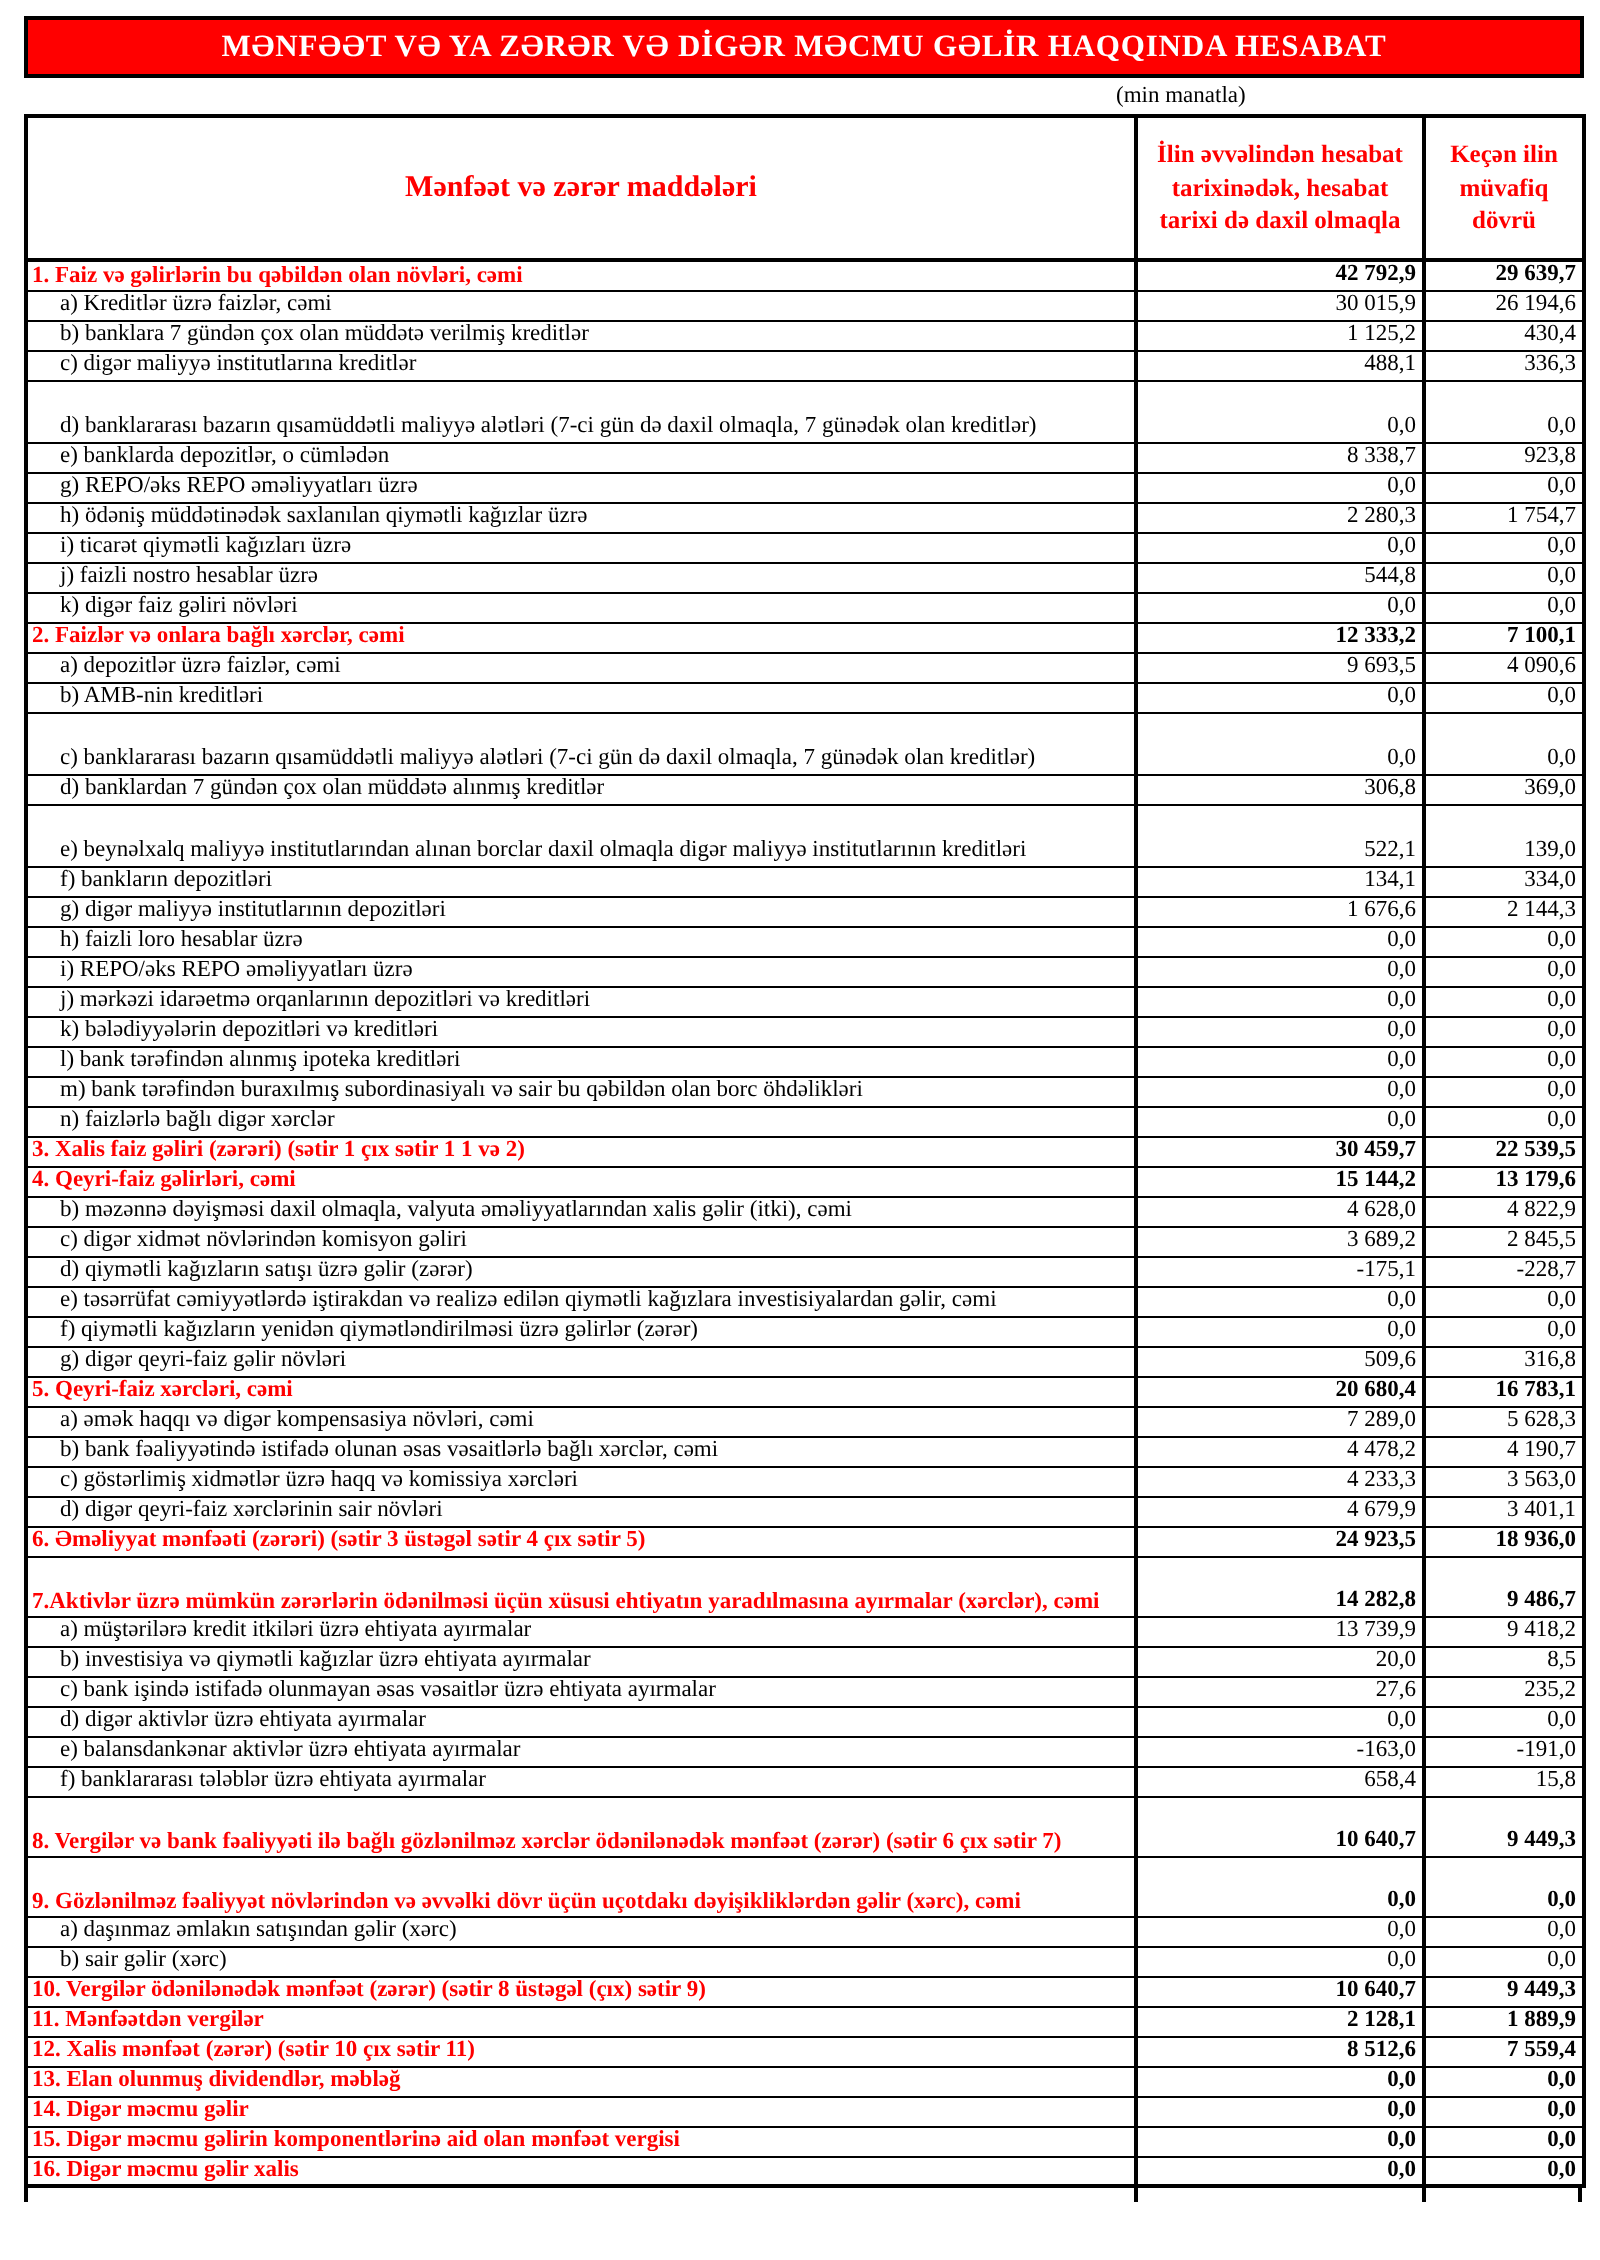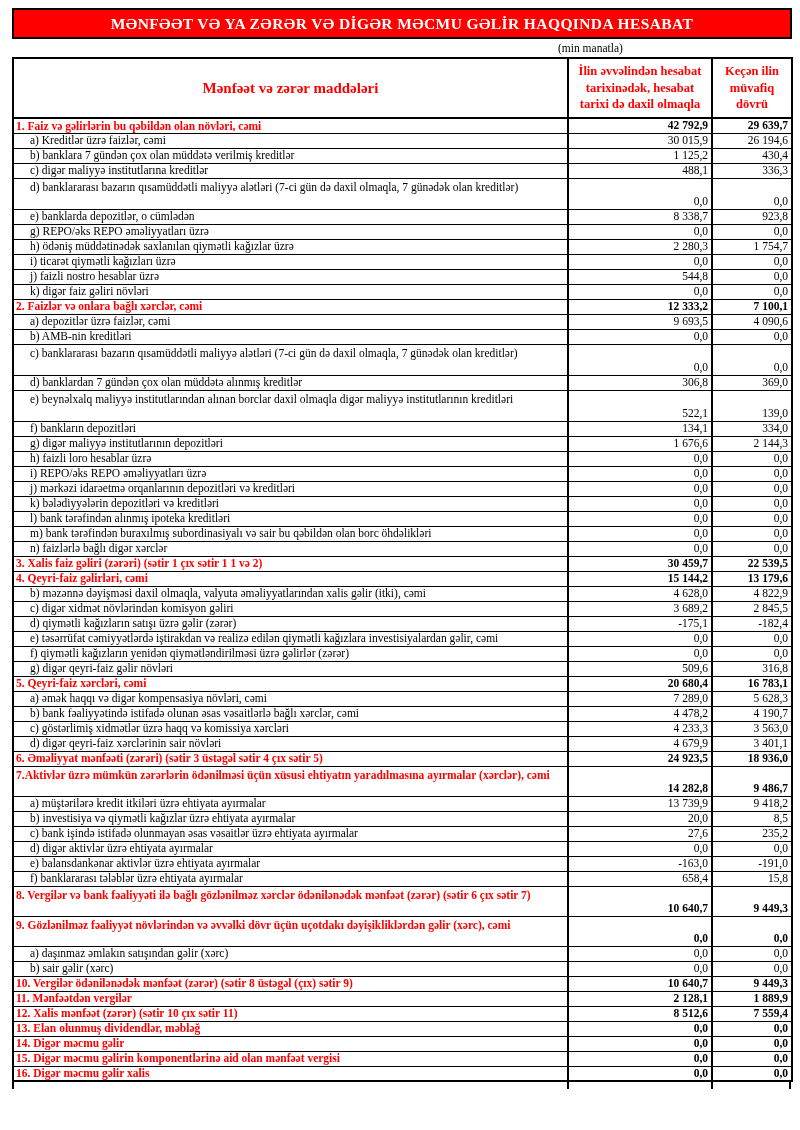--- a/index.html
+++ b/index.html
@@ -32,35 +32,35 @@
   col.c-cur { width:144px; }
   col.c-prev { width:80px; }
 
   th, td { border:1px solid #000; overflow:hidden; }
   th { border-bottom:2px solid #000; }
   td:first-child, th:first-child { border-right:2px solid #000; }
   td:nth-child(2), th:nth-child(2) { border-right:2px solid #000; }
 
   th.h-items {
     color:var(--red); font-weight:bold; font-size:15px; text-align:center;
-    height:60px; vertical-align:middle;
+    height:72px; vertical-align:middle;
   }
   th.h-col {
     color:var(--red); font-weight:bold; font-size:12.5px; 
     vertical-align:middle; line-height:1.35; padding:0 3px;
   }
 
   tr.r { height:15px; }
   tr.r.tall { height:31px; }
   tr.r.tall2 { height:30px; }
 
   td.lbl {
     font-size:11.5px; line-height:12.5px; padding:0 2px 0 2px; vertical-align:middle;
   }
-  tr.tall td.lbl, tr.tall2 td.lbl { vertical-align:top; padding-top:2px; }
+  tr.tall td.lbl, tr.tall2 td.lbl { vertical-align:top; padding-top:16px; }
   tr.sub td.lbl { padding-left:16px; color:#000; font-weight:normal; }
   tr.section td.lbl { color:var(--red); font-weight:bold; }
 
   td.num {
     font-size:11.5px; line-height:12.5px; text-align:right; padding:0 3px 1px 1px;
     vertical-align:middle; color:#000; font-weight:normal;
   }
   tr.tall td.num, tr.tall2 td.num { vertical-align:bottom; }
   tr.section td.num { font-weight:bold; }
 
@@ -241,21 +241,21 @@
           <td class="num">4 822,9</td>
         </tr>
         <tr class="r sub">
           <td class="lbl">c) digər xidmət növlərindən komisyon gəliri</td>
           <td class="num">3 689,2</td>
           <td class="num">2 845,5</td>
         </tr>
         <tr class="r sub">
           <td class="lbl">d) qiymətli kağızların satışı üzrə gəlir (zərər)</td>
           <td class="num">-175,1</td>
-          <td class="num">-182,4</td>
+          <td class="num">-228,7</td>
         </tr>
         <tr class="r sub">
           <td class="lbl">e) təsərrüfat cəmiyyətlərdə iştirakdan və realizə edilən qiymətli kağızlara investisiyalardan gəlir, cəmi</td>
           <td class="num">0,0</td>
           <td class="num">0,0</td>
         </tr>
         <tr class="r sub">
           <td class="lbl">f) qiymətli kağızların yenidən qiymətləndirilməsi üzrə gəlirlər (zərər)</td>
           <td class="num">0,0</td>
           <td class="num">0,0</td>

